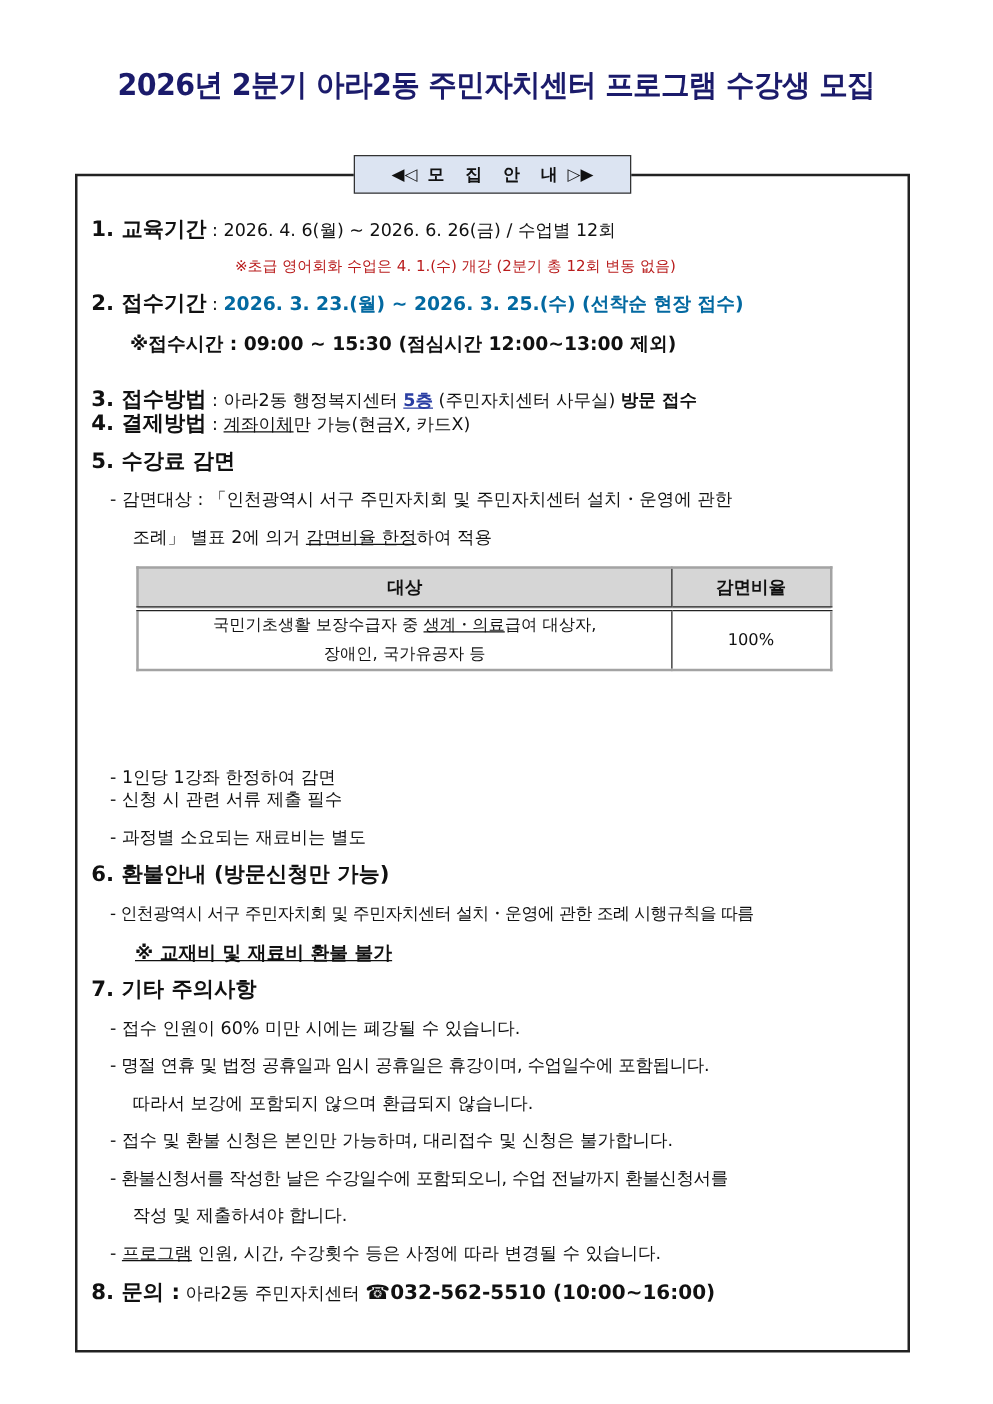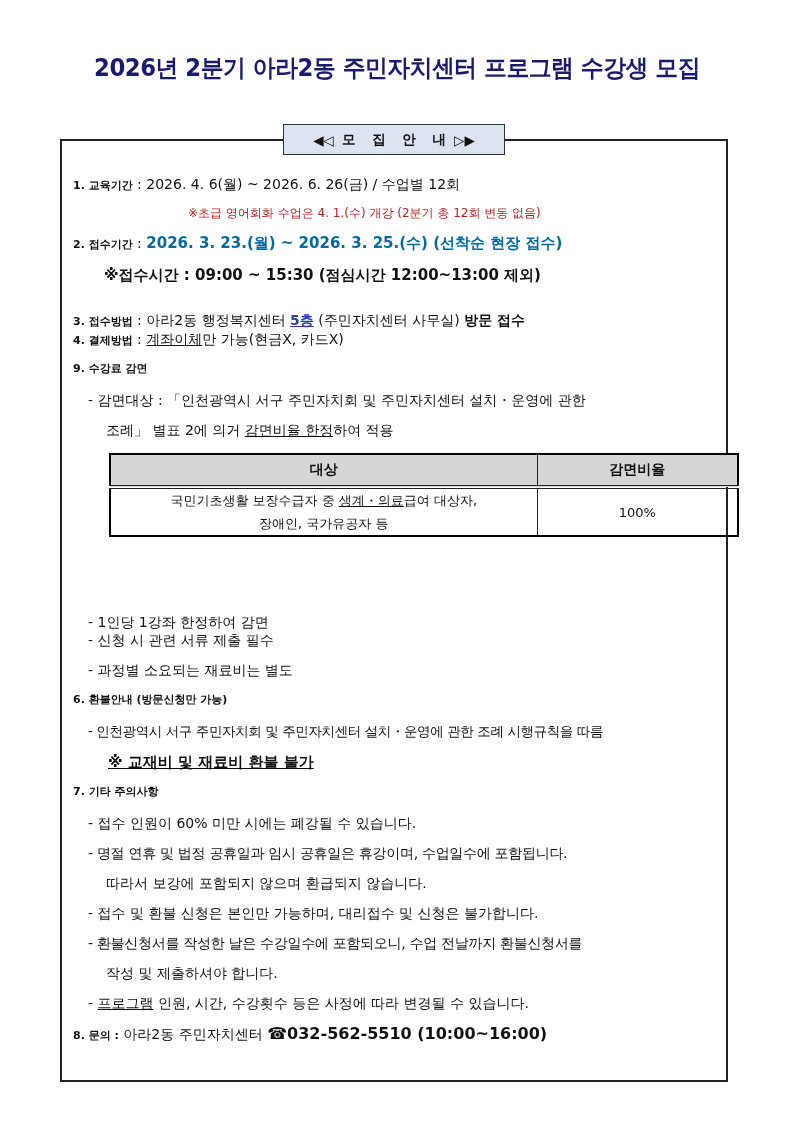--- a/index.html
+++ b/index.html
@@ -17,32 +17,32 @@
   .header-badge {
     position: absolute; left: 283px; top: 124px; width: 222px; height: 31px;
     background: #dce4f2; border: 1.5px solid #333;
     display: flex; align-items: center; justify-content: center;
     font-size: 13.5px; font-weight: bold; letter-spacing: 6px; color: #111;
   }
   .header-badge .arrows { letter-spacing: 0; font-weight: normal; }
   .line {
     position: absolute; left: 73px; font-size: 14px; white-space: nowrap; line-height: 20px;
   }
-  .h { font-weight: bold; font-size: 11px; }
+  .h { font-weight: bold; font-size: 17px; }
   .b { font-weight: bold; }
   .red { color: #b91c1c; }
   .red-b { color: #0369a1; font-weight: bold; font-size: 15px; }
   .blue-u { color: #2a3ea3; font-weight: bold; text-decoration: underline; }
   .u { text-decoration: underline; }
   .small { font-size: 12px; }
   .ind1 { left: 88px; }
   .ind2 { left: 106px; }
   table.grid {
-    position: absolute; left: 109px; top: 453px; width: 630px; border-collapse: collapse;
-    font-size: 13px; border: 2px solid #000000;
+    position: absolute; left: 109px; top: 453px; width: 557px; border-collapse: collapse;
+    font-size: 13px; border: 2px solid #a3a3a3;
   }
   table.grid th {
     background: #d6d6d6; height: 33px; font-weight: bold; font-size: 14px;
     border-bottom: 4px double #222; border-right: 1px solid #222;
   }
   table.grid td {
     border-right: 1px solid #222; border-bottom: 1px solid #222; text-align: center;
     line-height: 23px; height: 48px;
   }
   table.grid th:last-child, table.grid td:last-child { border-right: none; }
@@ -72,21 +72,21 @@
 <div class="line b" style="top:265px; left:104px; font-size:15px">※접수시간 : 09:00 ~ 15:30  (점심시간 12:00~13:00 제외)</div>
 
 <div class="line" style="top:310px">
   <span class="h">3. 접수방법</span><span> : </span><span>아라2동 행정복지센터 </span><span class="blue-u">5층</span><span> (주민자치센터 사무실) </span><span class="b">방문 접수</span>
 </div>
 
 <div class="line" style="top:329px">
   <span class="h">4. 결제방법</span><span> : </span><span class="u">계좌이체</span><span>만 가능(현금X, 카드X)</span>
 </div>
 
-<div class="line h" style="top:359px">9. 수강료 감면</div>
+<div class="line h" style="top:359px">5. 수강료 감면</div>
 <div class="line ind1" style="top:390px">- 감면대상 : 「인천광역시 서구 주민자치회 및 주민자치센터 설치・운영에 관한</div>
 <div class="line ind2" style="top:420px">
   <span>조례」 별표 2에 의거 </span><span class="u">감면비율 한정</span><span>하여 적용</span>
 </div>
 
 <table class="grid">
   <tbody>
       <tr>
     <th style="width:427px">대상</th>
     <th>감면비율</th>

